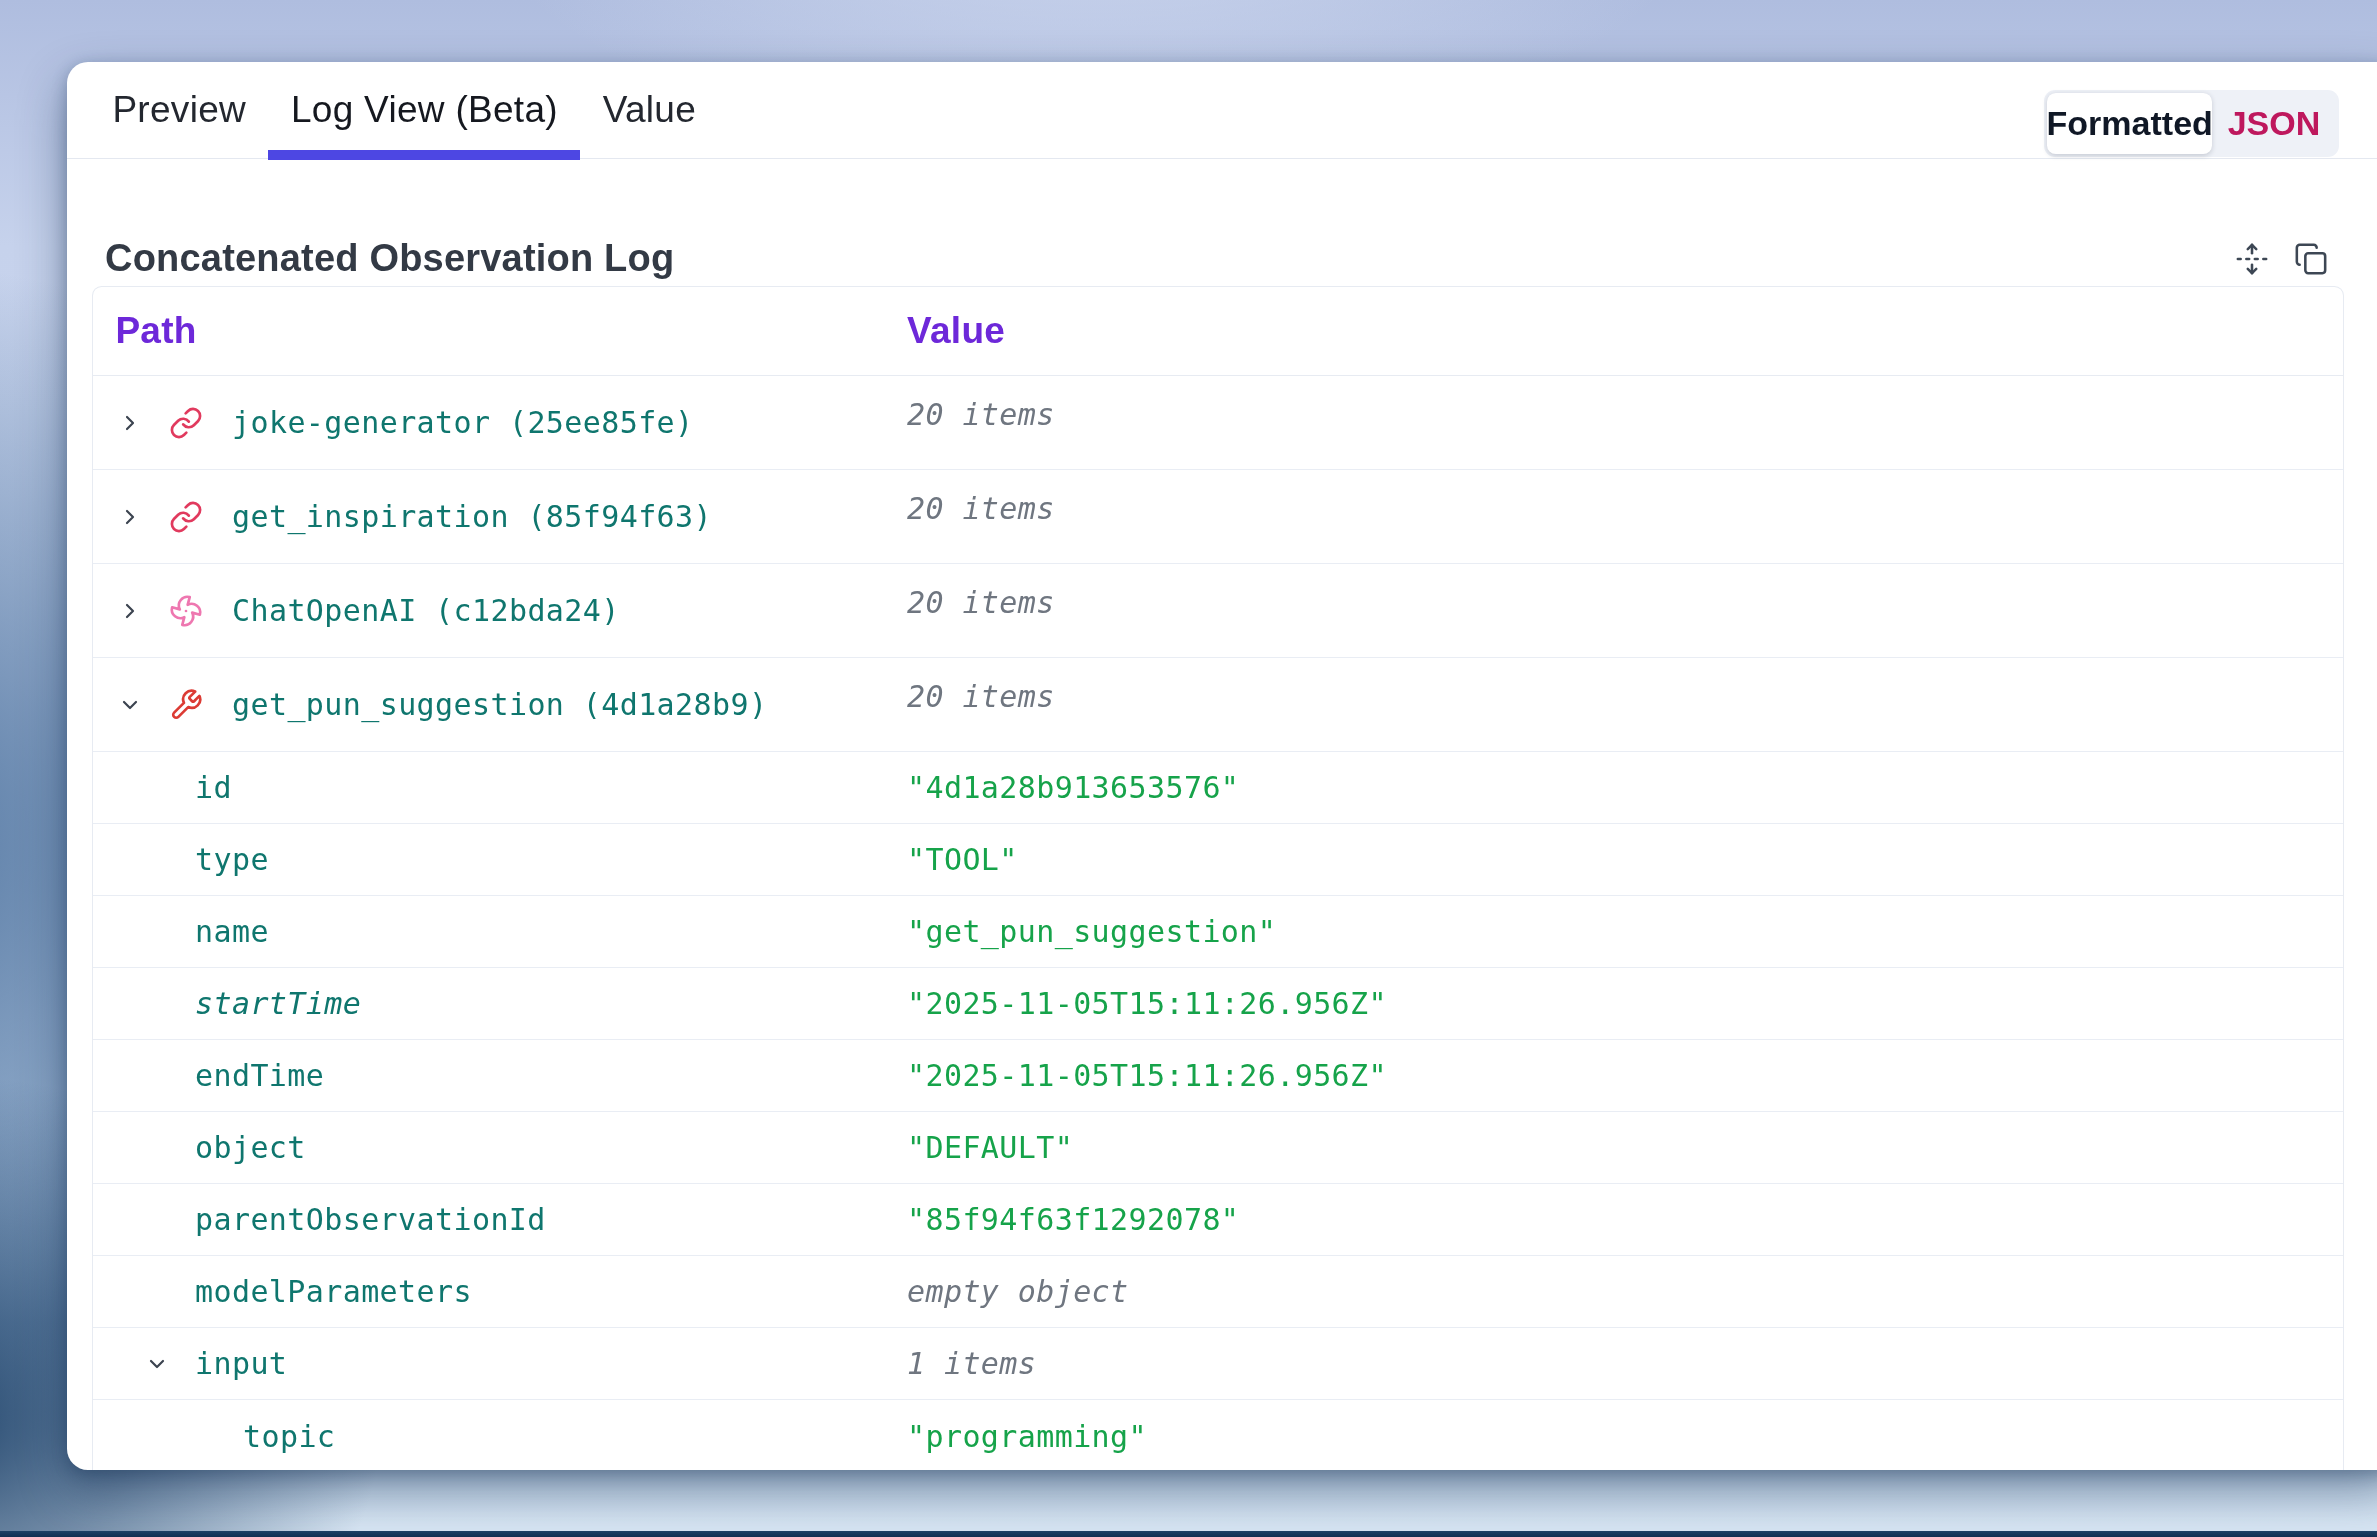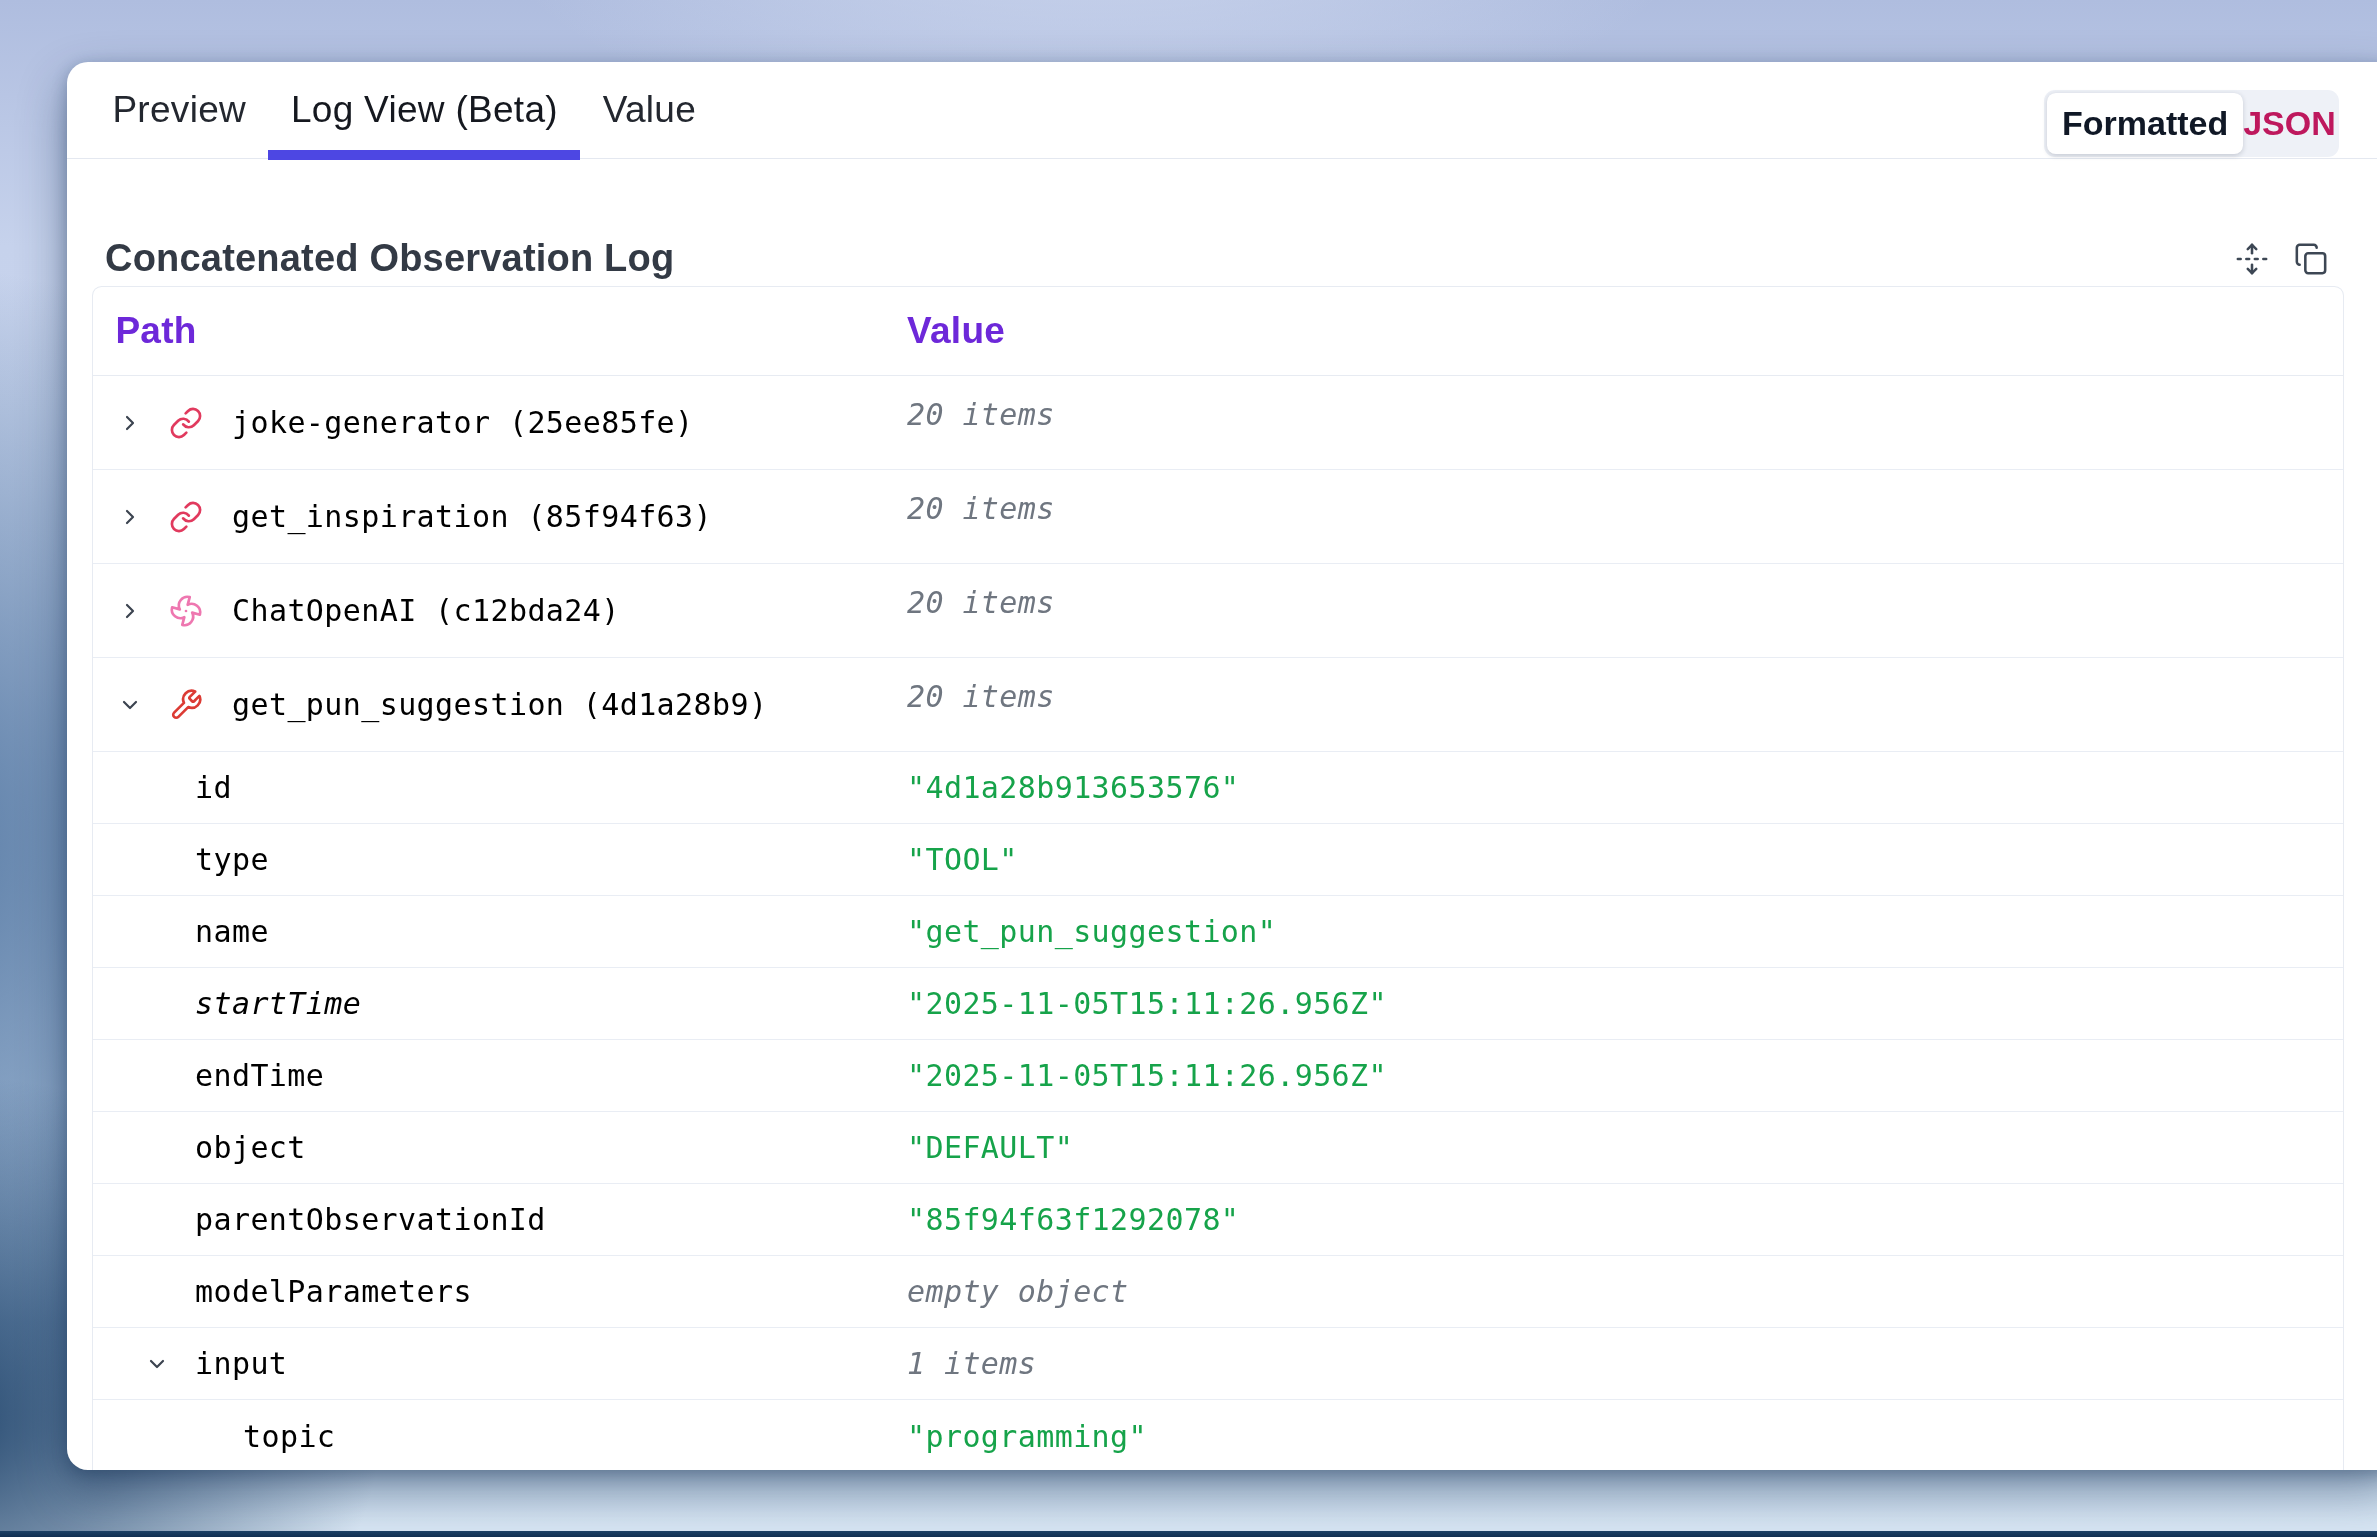--- a/index.html
+++ b/index.html
@@ -23,21 +23,21 @@
   .tab{position:relative;height:100%;display:flex;align-items:center;padding:0 22.4px;
     font-size:37px;font-weight:500;color:#23272f;letter-spacing:0.3px;cursor:pointer;}
   .tab.active{color:#15181f;}
   .tab.active::after{content:"";position:absolute;left:0;right:0;bottom:-1.6px;height:9.6px;background:#4d47e3;}
 
   
   .toggle{position:absolute;top:28px;right:62px;width:295px;height:67px;background:#eef1f7;
     border-radius:11.2px;display:flex;align-items:center;padding:3.2px;box-sizing:border-box;}
   .toggle .opt{height:61px;display:flex;align-items:center;justify-content:center;
     font-size:34px;font-weight:600;border-radius:8.8px;cursor:pointer;}
-  .toggle .opt.selected{width:196px;background:#ffffff;color:#101826;box-shadow:0 1.6px 4.8px rgba(30,41,59,0.18);}
+  .toggle .opt.selected{width:165px;background:#ffffff;color:#101826;box-shadow:0 1.6px 4.8px rgba(30,41,59,0.18);}
   .toggle .opt.unselected{flex:1;color:#be185d;}
 
   
   .heading-row{position:absolute;left:38px;right:73px;top:152px;height:89px;
     display:flex;align-items:center;justify-content:space-between;}
   .heading{font-size:38px;font-weight:600;color:#333a45;letter-spacing:0.2px;}
   .head-icons{display:flex;align-items:center;gap:24px;}
   .icon-btn{width:35px;height:35px;display:flex;align-items:center;justify-content:center;cursor:pointer;}
   .icon-btn svg{width:34px;height:34px;stroke:#3d4754;stroke-width:1.8;fill:none;
     stroke-linecap:round;stroke-linejoin:round;}
@@ -51,21 +51,21 @@
   .th{font-size:37px;font-weight:600;color:#6d28d9;letter-spacing:0.3px;}
   .th.path{width:814px;flex:none;padding-left:22.4px;box-sizing:border-box;}
   .row{display:flex;flex:none;border-bottom:1.6px solid #e9edf4;box-sizing:border-box;background:#fff;}
   .row.top{height:94px;}
   .row.child{height:72px;}
   .row.last{border-bottom:none;}
   .cell-path{width:814px;flex:none;display:flex;align-items:center;box-sizing:border-box;}
   .cell-value{flex:1;display:flex;align-items:center;}
   .row.top .cell-value{align-items:flex-start;padding-top:21px;}
   .mono,.label,.val{font-family:"DejaVu Sans Mono",monospace;font-size:30px;letter-spacing:0.4px;}
-  .label{color:#000000;}
+  .label{color:#0f766e;}
   .val.string{color:#16a34a;}
   .val.meta{color:#6f7680;font-style:italic;}
   .chev{width:24px;height:24px;flex:none;display:flex;align-items:center;justify-content:center;cursor:pointer;}
   .chev svg{width:24px;height:24px;stroke:#3c4450;stroke-width:2.2;fill:none;stroke-linecap:round;stroke-linejoin:round;}
   .row-icon{width:34px;height:34px;flex:none;display:flex;align-items:center;justify-content:center;}
   .row-icon svg{width:34px;height:34px;fill:none;stroke-width:1.9;stroke-linecap:round;stroke-linejoin:round;}
 </style>
 </head>
 <body>
 

